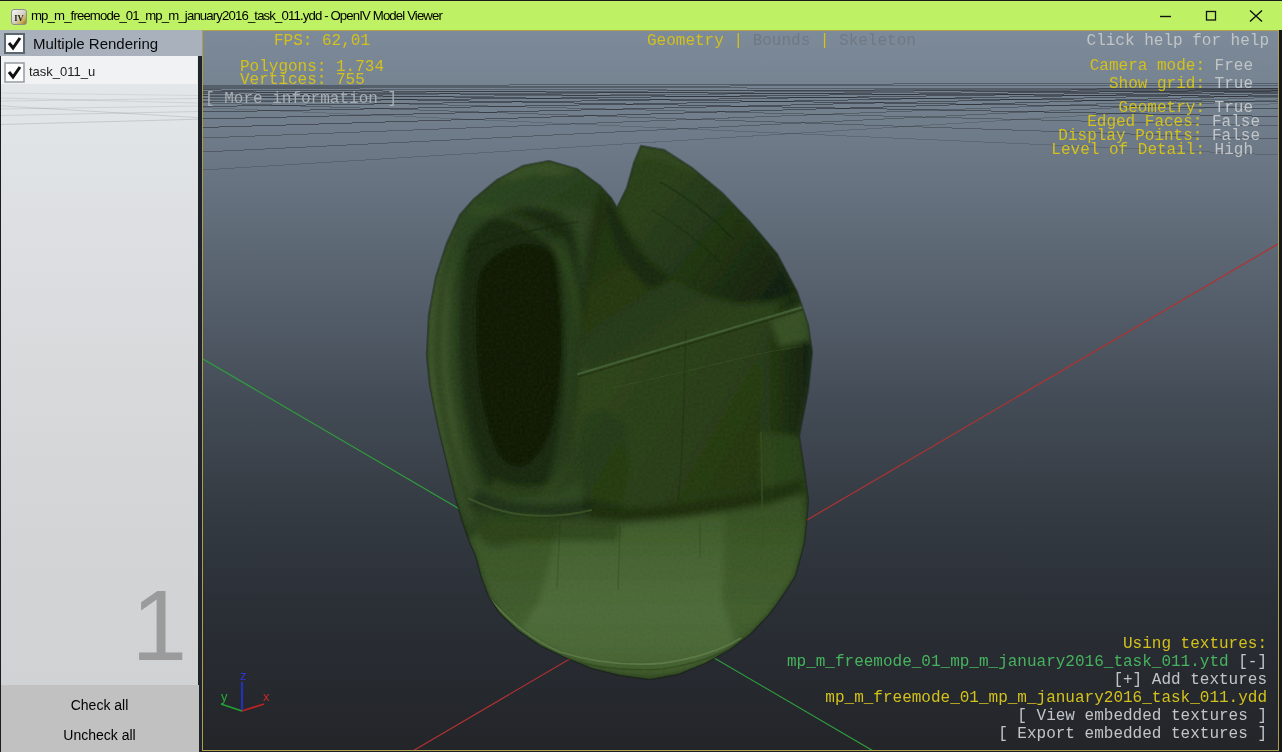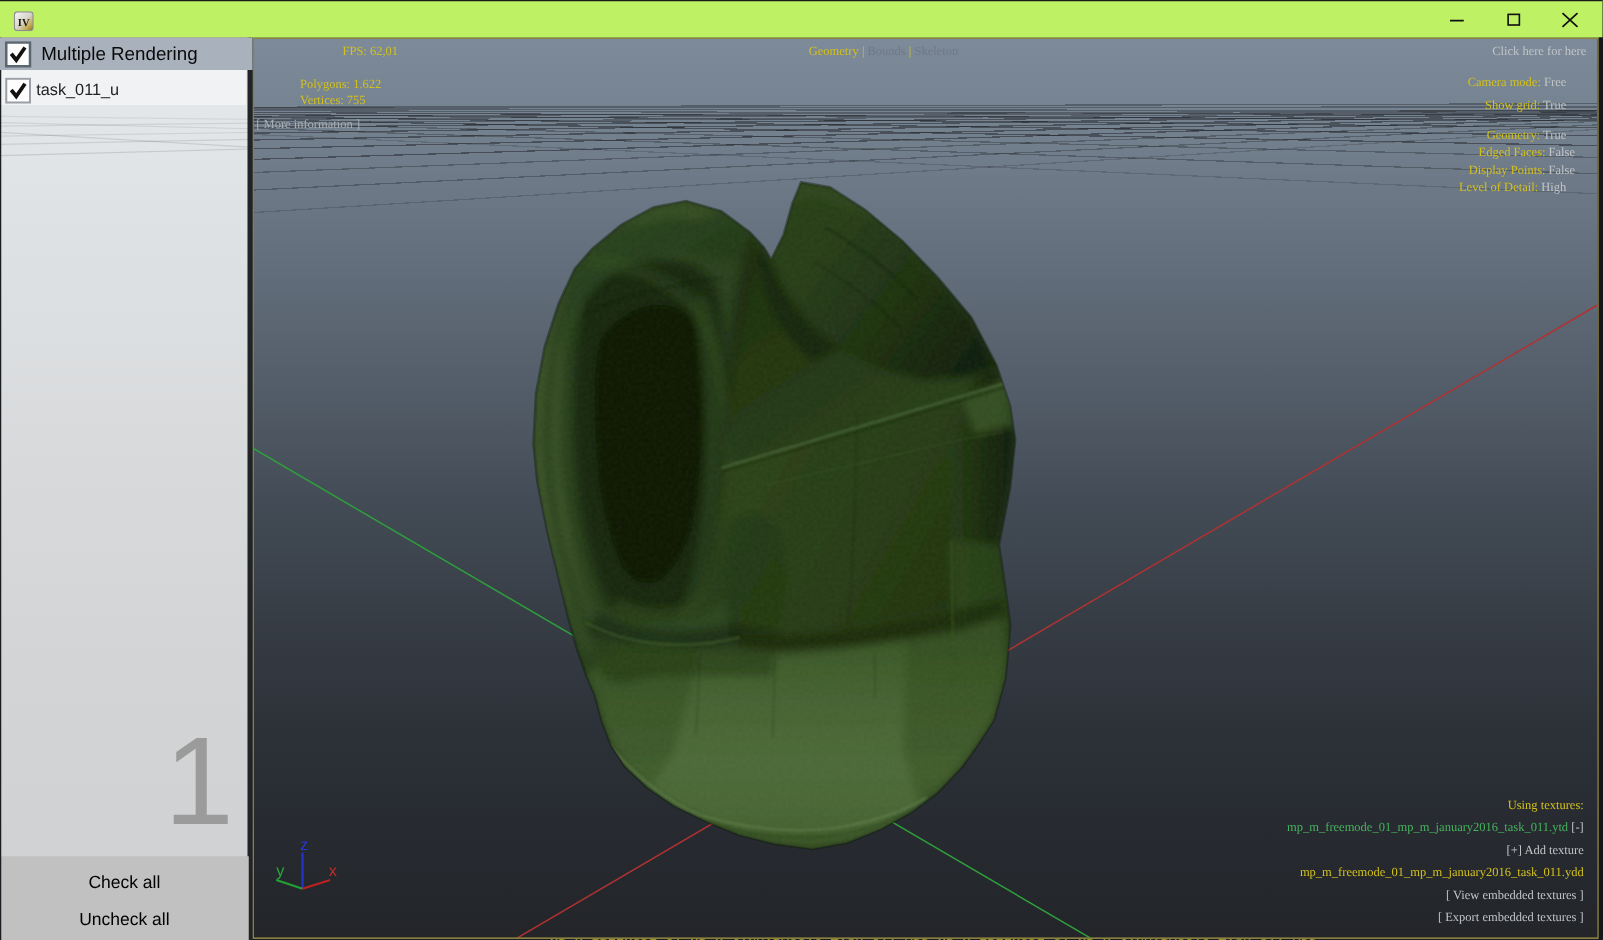--- a/index.html
+++ b/index.html
@@ -1,17 +1,17 @@
 <!DOCTYPE html>
 <html><head><meta charset="utf-8">
 <style>
 html,body{margin:0;padding:0;width:1282px;height:752px;overflow:hidden;background:#1b1d21;}
 *{box-sizing:border-box;}
 .sans{font-family:"Liberation Sans",sans-serif;}
-.mono{font-family:Liberation Serif, serif;font-size:10px;line-height:13px;white-space:pre;}
+.mono{font-family:Liberation Mono, monospace;font-size:16px;line-height:13px;white-space:pre;}
 #titlebar{position:absolute;left:0;top:0;width:1282px;height:30px;background:#bef264;border-top:1px solid #1b1b1b;}
 #title-text{position:absolute;left:31px;top:7px;font-size:13.2px;letter-spacing:-0.87px;color:#000;font-family:"Liberation Sans",sans-serif;}
 #sidebar{position:absolute;left:0;top:30px;width:198px;height:722px;background:linear-gradient(180deg,#e6e9eb 0%,#dfe2e4 20%,#d8dadc 45%,#d2d4d6 70%,#cfd1d3 100%);}
 #row1{position:absolute;left:0;top:0;width:202px;height:26px;background:#a9b2bc;z-index:1;}
 #row2{position:absolute;left:0;top:26px;width:197px;height:28px;background:#f1f2f3;}
 #watermark{position:absolute;left:0;top:545px;width:187px;text-align:right;font-size:100px;line-height:100px;color:#9b9b9b;font-family:"Liberation Sans",sans-serif;}
 #btns{position:absolute;left:0;top:655px;width:199px;height:67px;background:#c1c1c1;}
 .btn{position:absolute;width:199px;text-align:center;font-size:14px;color:#000;font-family:"Liberation Sans",sans-serif;}
 #viewport-border{position:absolute;left:202px;top:30px;width:1077px;height:721px;border:1px solid #aca04c;background:transparent;}
 #vsvg{position:absolute;left:203px;top:31px;}
@@ -216,34 +216,34 @@
 <line x1="242" y1="711" x2="221" y2="704" stroke="#22a035"></line>
 <line x1="242" y1="711" x2="264" y2="704" stroke="#bb2222"></line>
 </g>
 <text x="240" y="680" font-family="Liberation Sans" font-size="13" fill="#2b35d8">z</text>
 <text x="221" y="701" font-family="Liberation Sans" font-size="13" fill="#27a83a">y</text>
 <text x="263" y="701" font-family="Liberation Sans" font-size="13" fill="#c52a25">x</text>
 </svg>
 <div id="viewport-border"></div>
 
 <div class="ov mono yl" style="left:274px;top:35px;">FPS: 62,01</div>
-<div class="ov mono yl" style="left:240px;top:60.5px;">Polygons: 1.622</div>
+<div class="ov mono yl" style="left:240px;top:60.5px;">Polygons: 1.734</div>
 <div class="ov mono yl" style="left:240px;top:73.8px;">Vertices: 755</div>
 <div class="ov mono mi" style="left:205px;top:93px;">[ More information ]</div>
 <div class="ov mono" style="left:647px;top:35px;"><span class="yl">Geometry</span><span class="dim"> </span><span class="yl">|</span><span class="dim"> Bounds </span><span class="yl">|</span><span class="dim"> Skeleton</span></div>
-<div class="ov mono gr" style="right:13px;top:35px;">Click here for here</div>
+<div class="ov mono gr" style="right:13px;top:35px;">Click help for help</div>
 <div class="ov mono" style="right:29px;top:59.5px;"><span class="yl">Camera mode:</span> Free</div>
 <div class="ov mono" style="right:29px;top:78px;"><span class="yl">Show grid:</span> True</div>
 <div class="ov mono" style="right:29px;top:101.6px;"><span class="yl">Geometry:</span> True</div>
 <div class="ov mono" style="right:22px;top:115.5px;"><span class="yl">Edged Faces:</span> False</div>
 <div class="ov mono" style="right:22px;top:129.5px;text-align:right;"><span class="yl">Display Points:</span> False</div>
 <div class="ov mono" style="right:29px;top:143.5px;"><span class="yl">Level of Detail:</span> High</div>
 <div class="ov mono yl" style="right:15px;top:638px;">Using textures:</div>
 <div class="ov mono" style="right:15px;top:656px;"><span class="grn">mp_m_freemode_01_mp_m_january2016_task_011.ytd</span> [-]</div>
-<div class="ov mono" style="right:15px;top:674px;">[+] Add texture</div>
+<div class="ov mono" style="right:15px;top:674px;">[+] Add textures</div>
 <div class="ov mono yl" style="right:15px;top:692px;">mp_m_freemode_01_mp_m_january2016_task_011.ydd</div>
 <div class="ov mono" style="right:15px;top:710px;">[ View embedded textures ]</div>
 <div class="ov mono" style="right:15px;top:728px;">[ Export embedded textures ]</div>
 <div id="marq">
     <span>MP_M_FREEMODE_01_MP_M_JANUARY2016_TASK_011.YDD   MP_M_FREEMODE_01_MP_M_JANUARY2016_TASK_011.YDD   MP_M_FREEMODE_01_MP_M_JANUARY2016_TASK_011.YDD   MP_M_FREEMODE</span>
   </div>
 
 <div style="position:absolute;left:198px;top:30px;width:4px;height:722px;background:#202327;"></div>
 <div id="sidebar">
 <div id="row1"></div>
@@ -279,20 +279,21 @@
         <linearGradient id="ivbg" x1="0" y1="0" x2="1" y2="1">
 <stop offset="0" stop-color="#f7f7f7"></stop>
           <stop offset="0.5" stop-color="#d6d4cc"></stop>
           <stop offset="0.78" stop-color="#c2a94e"></stop>
           <stop offset="1" stop-color="#8a6d1d"></stop>
 </linearGradient>
       </defs>
 <rect x="0.5" y="0.5" width="15" height="15" rx="2.5" fill="url(#ivbg)" stroke="#8e8e8e"></rect>
 <text x="8" y="11.5" text-anchor="middle" font-family="Liberation Serif" font-size="8.5" font-weight="bold" fill="#221c08">IV</text>
 </svg>
+<span id="title-text">mp_m_freemode_01_mp_m_january2016_task_011.ydd - OpenIV Model Viewer</span>
 <svg width="140" height="30" viewBox="0 0 140 30" style="position:absolute;right:0px;top:0;">
 <line x1="18" y1="15.5" x2="29" y2="15.5" stroke="#111" stroke-width="1.4"></line>
 <rect x="64.5" y="10.5" width="9" height="8.5" fill="none" stroke="#111" stroke-width="1.3"></rect>
 <path d="M108,9.5 L120,20.5 M120,9.5 L108,20.5" stroke="#111" stroke-width="1.4"></path>
 </svg>
 </div>
 
 <div style="position:absolute;left:0;top:30px;width:1px;height:722px;background:#1a1d21;"></div>
 <div style="position:absolute;right:0;top:30px;width:3px;height:722px;background:#14161a;"></div>
 

